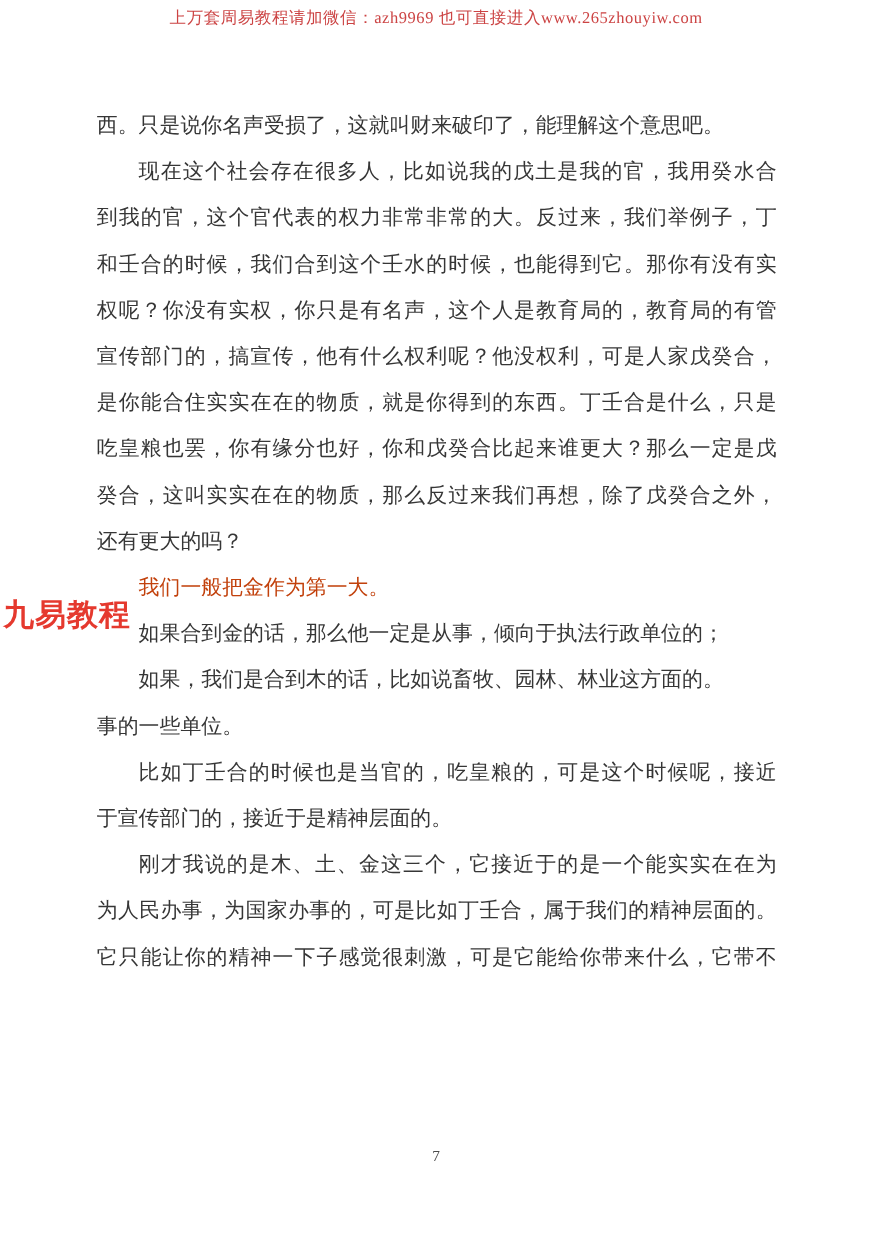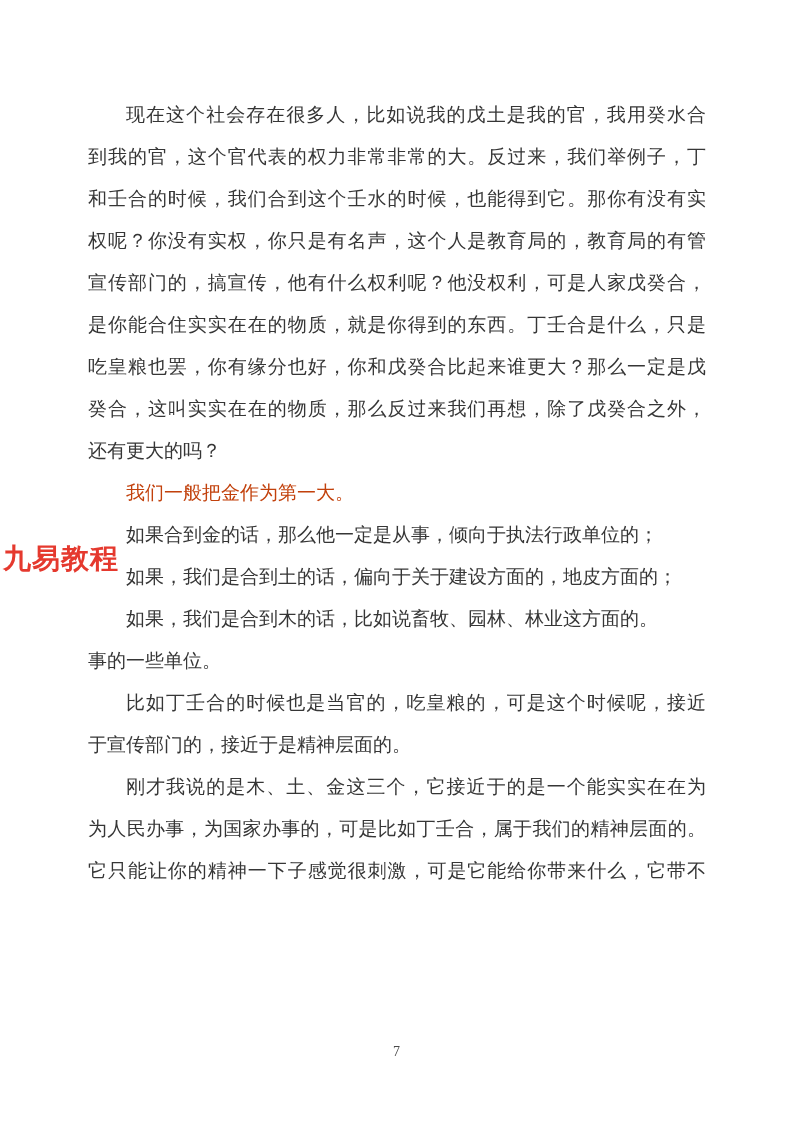--- a/index.html
+++ b/index.html
@@ -66,34 +66,35 @@
     text-align: center;
     font-size: 14px;
     color: #4a4a4a;
   }
 </style>
 </head>
 <body>
 
 <div class="page">
 
+  <div class="header-notice">上万套周易教程请加微信：azh9969   也可直接进入www.265zhouyiw.com</div>
 
   <div class="doc-body" id="doc-body">
+      <div class="line">西。只是说你名声受损了，这就叫财来破印了，能理解这个意思吧。</div>
       <div class="line indent flush">现在这个社会存在很多人，比如说我的戊土是我的官，我用癸水合</div>
       <div class="line flush">到我的官，这个官代表的权力非常非常的大。反过来，我们举例子，丁</div>
       <div class="line flush">和壬合的时候，我们合到这个壬水的时候，也能得到它。那你有没有实</div>
       <div class="line flush">权呢？你没有实权，你只是有名声，这个人是教育局的，教育局的有管</div>
       <div class="line flush">宣传部门的，搞宣传，他有什么权利呢？他没权利，可是人家戊癸合，</div>
       <div class="line flush">是你能合住实实在在的物质，就是你得到的东西。丁壬合是什么，只是</div>
       <div class="line flush">吃皇粮也罢，你有缘分也好，你和戊癸合比起来谁更大？那么一定是戊</div>
       <div class="line flush">癸合，这叫实实在在的物质，那么反过来我们再想，除了戊癸合之外，</div>
       <div class="line">还有更大的吗？</div>
       <div class="line indent" style="color: #c2410c;">我们一般把金作为第一大。</div>
       <div class="line indent">如果合到金的话，那么他一定是从事，倾向于执法行政单位的；</div>
-      <div class="line indent">如果，我们是合到土的话，偏向于关于建设方面的，地皮方面的；</div>
       <div class="line indent">如果，我们是合到木的话，比如说畜牧、园林、林业这方面的。</div>
       <div class="line">事的一些单位。</div>
       <div class="line indent flush">比如丁壬合的时候也是当官的，吃皇粮的，可是这个时候呢，接近</div>
       <div class="line">于宣传部门的，接近于是精神层面的。</div>
       <div class="line indent flush">刚才我说的是木、土、金这三个，它接近于的是一个能实实在在为</div>
       <div class="line flush">为人民办事，为国家办事的，可是比如丁壬合，属于我们的精神层面的。</div>
       <div class="line flush">它只能让你的精神一下子感觉很刺激，可是它能给你带来什么，它带不</div>
     </div>
 
   <div class="watermark">九易教程</div>

